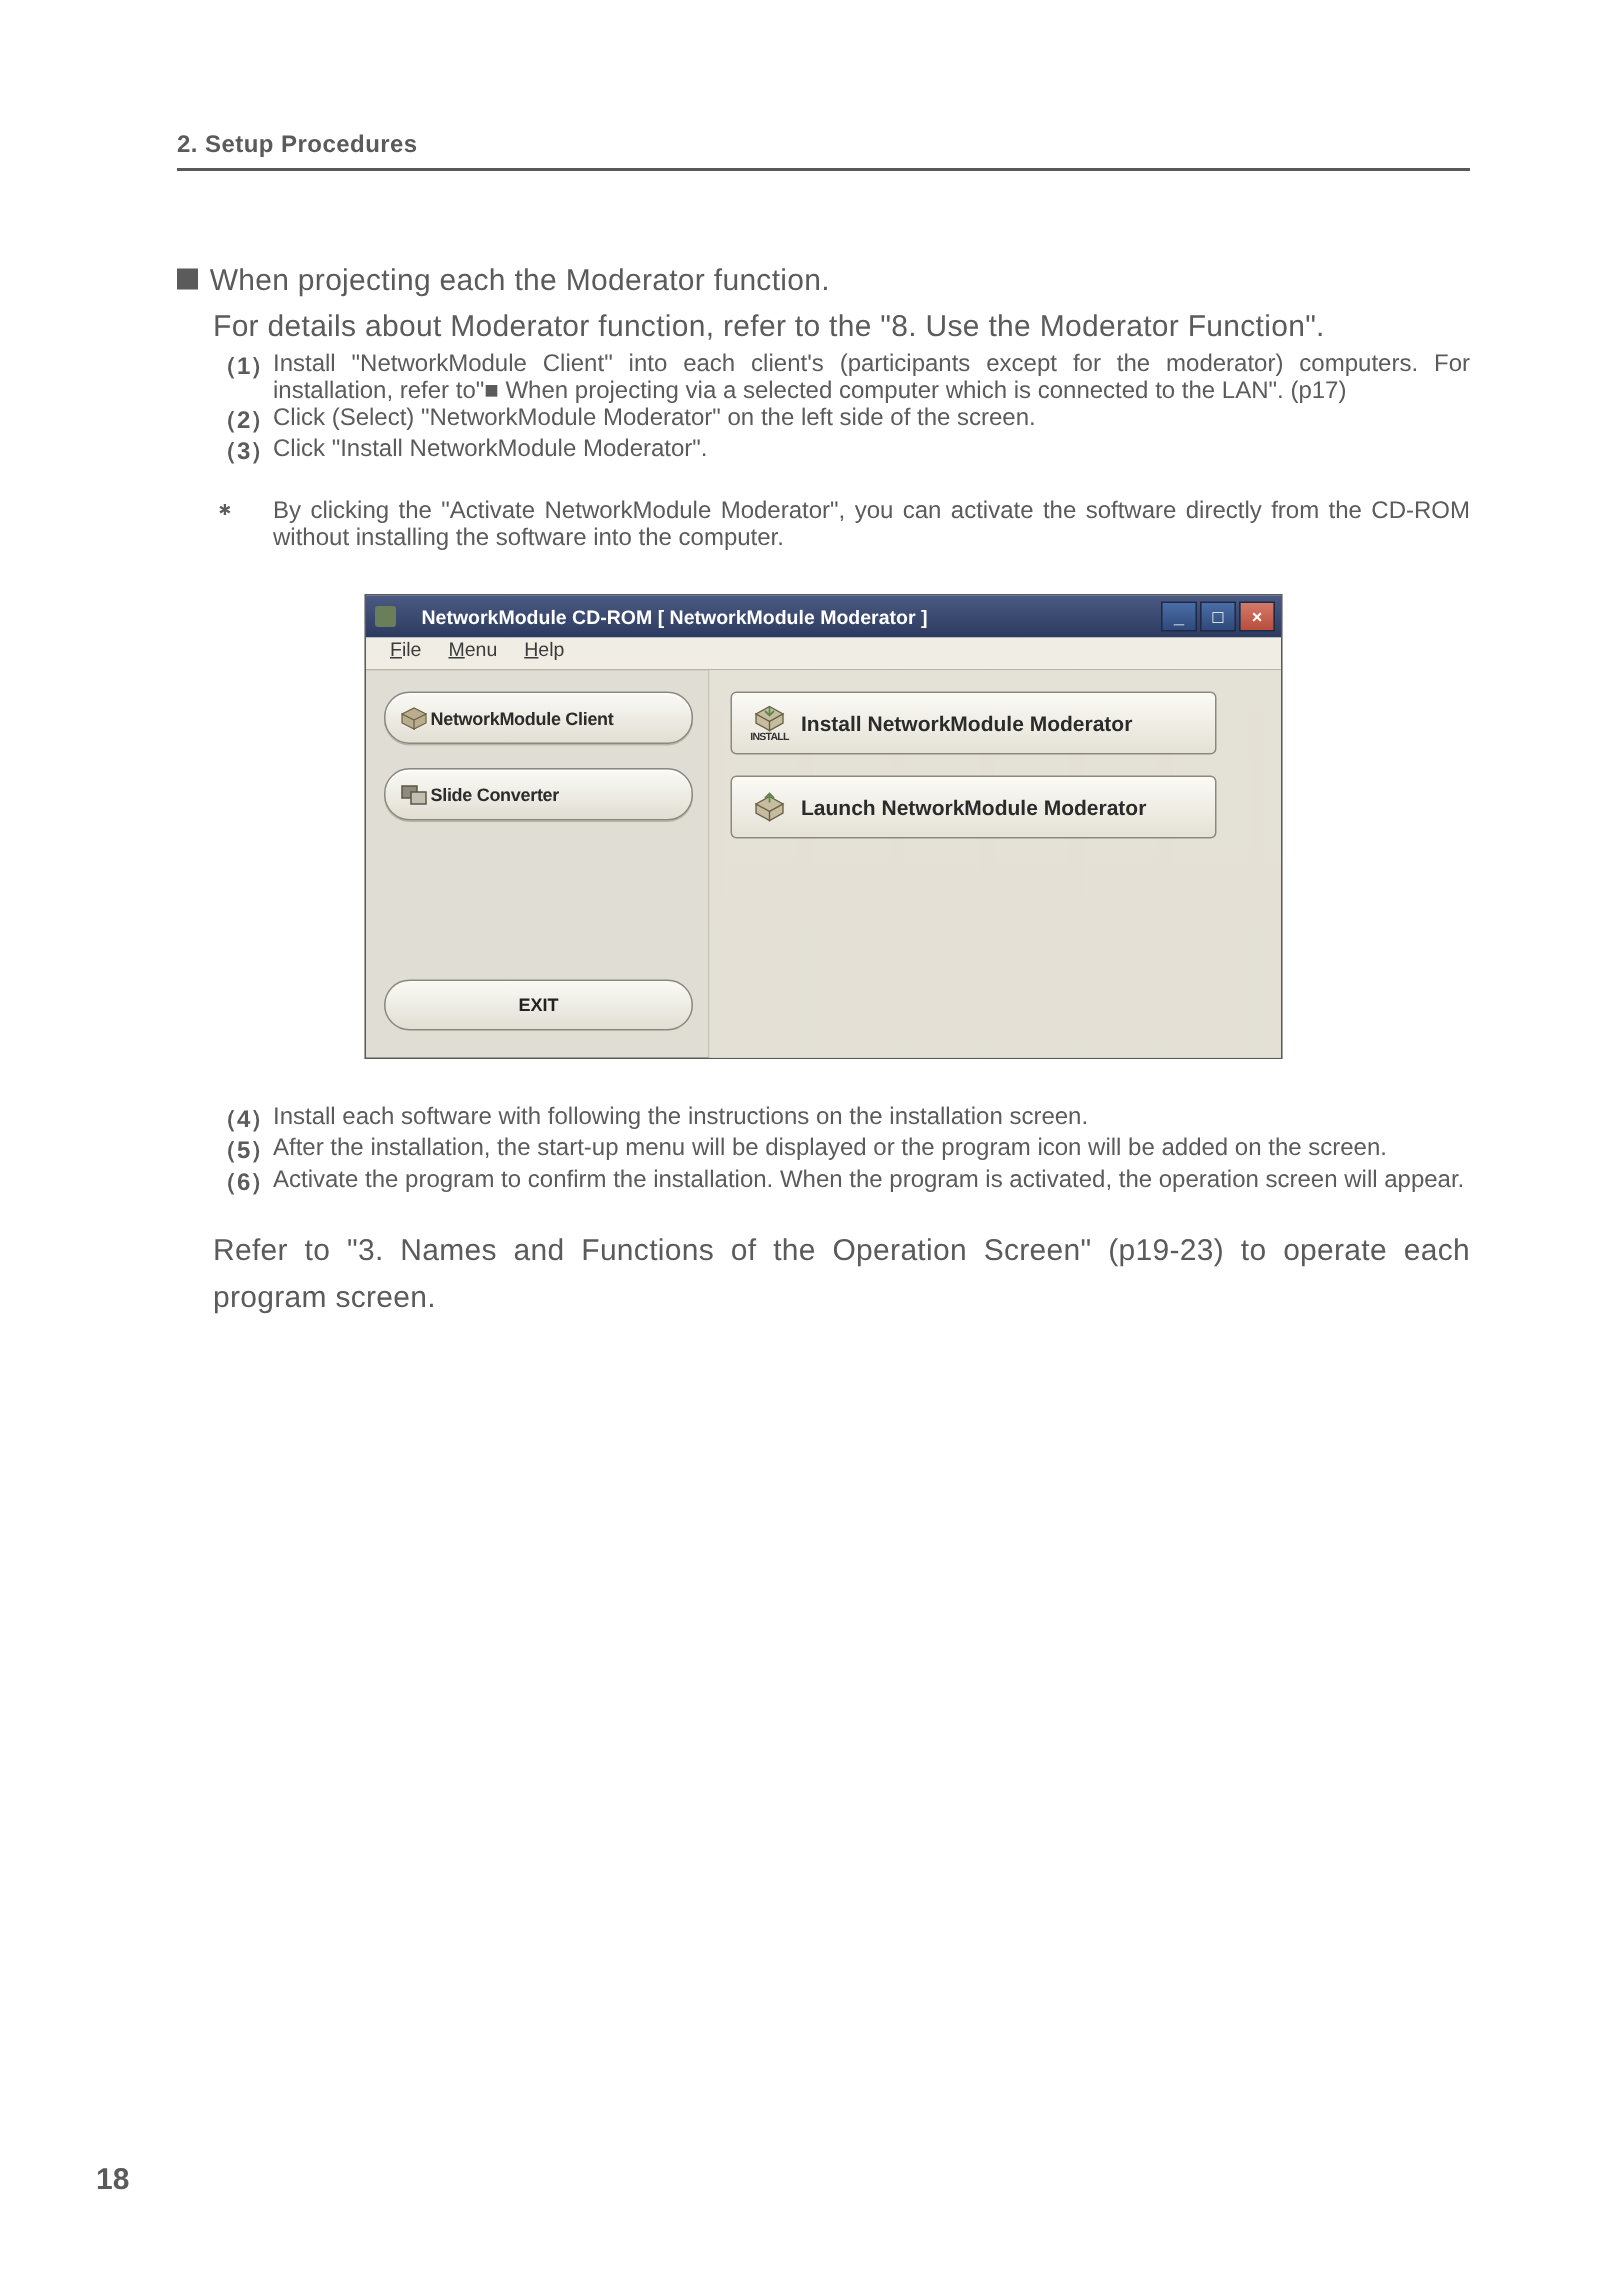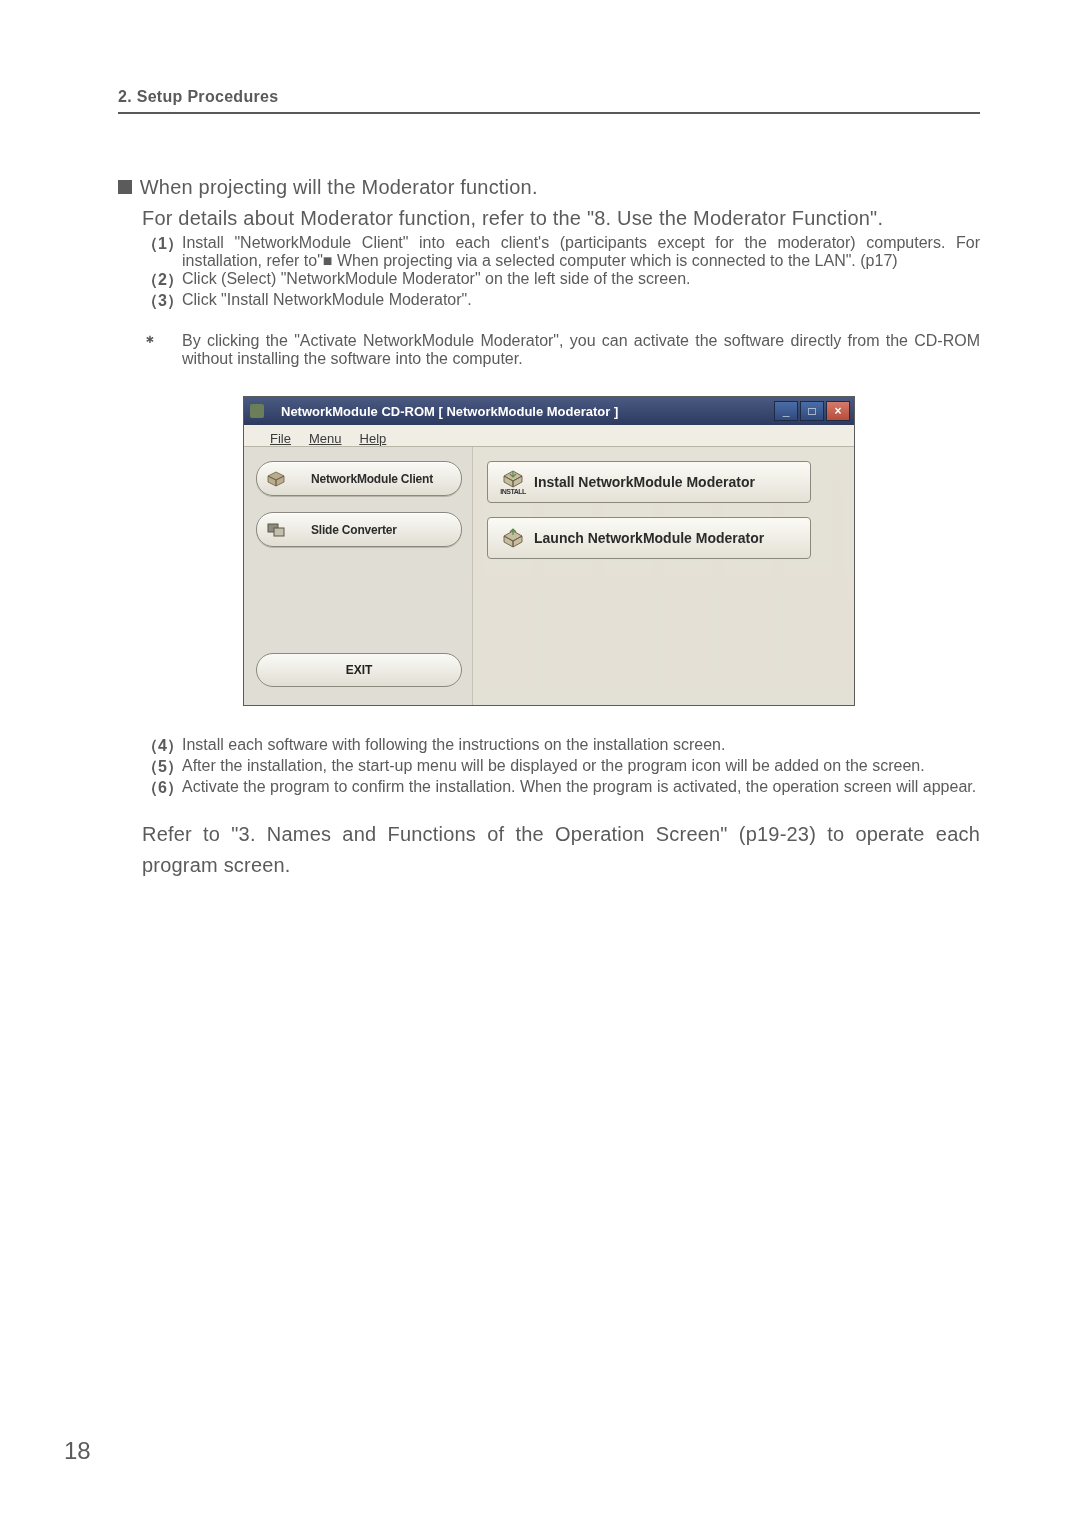--- a/index.html
+++ b/index.html
@@ -70,47 +70,46 @@
       width: 24px; height: 20px;
       background: linear-gradient(#4a6da8,#2f4a7a);
       border: 1px solid #1f2a44;
       display:flex; align-items:center; justify-content:center;
       font-size: 12px; color:#fff;
     }
     .winbtn.close { background: linear-gradient(#d47a6a,#b84d3a); }
     .menubar {
       height: 22px;
       background: #efede4;
-      display:flex; align-items:flex-end;
-      padding: 0 18px;
+      display:flex; align-items:flex-start;
+      padding: 0 8px;
       font-size: 13px;
       color:#3b3b3b;
       gap: 2px;
       border-bottom: 1px solid #b9b5a7;
-      text-decoration: underline;
     }
     .menubar span { padding: 0 8px; }
     .menubar span u { text-decoration: underline; }
     .content {
       display:flex;
       height: 258px;
     }
     .sidebar {
       width: 228px;
       padding: 14px 10px 10px 12px;
       display:flex; flex-direction:column;
     }
     .pill {
       height: 35px;
       border-radius: 17px;
       background: linear-gradient(#fafaf6,#e1ded3);
       border: 1px solid #8b897f;
       display:flex; align-items:center;
       padding: 0 10px 0 8px;
-      gap: 24px;
+      gap: 0;
       margin-bottom: 16px;
       box-shadow: inset 0 1px 0 #fff, 0 1px 0 #b8b5a8;
     }
     .pill.active {
       box-shadow: inset 0 0 0 2px #a59f8a, 0 0 0 1px #b8b5a8;
     }
     .pill .ico {
       width: 22px; height: 18px; display:inline-flex; align-items:center; justify-content:center;
     }
     .pill .lbl {
@@ -164,37 +163,37 @@
     }
     .mainbtn .mico svg { display:block;}
     .mainbtn .mico .small-label{ font-size:7px; font-weight:bold; color:#333; letter-spacing:-0.5px;}
     .mainbtn .mlbl {
       font-size: 14px; font-weight: bold; color:#2b2b2b;
     }
     .page-number {
       position: absolute;
       bottom: 64px;
       left: 64px;
-      font-size: 24px;
+      font-size: 20px;
       color: #5b5b5b;
-      font-weight: 400;
+      font-weight: 700;
     }
   </style>
 </head>
 <body>
 
 <div class="page">
 
   <div class="header-title">2. Setup Procedures</div>
   <hr class="hr">
 
   <div class="body-text">
     <p>
       <span class="bullet-sq"></span>
-      <span>When projecting will the Moderator function.</span>
+      <span>When projecting each the Moderator function.</span>
     </p>
     <p class="indent1">For details about Moderator function, refer to the "8. Use the Moderator Function".</p>
 
     <div class="indent1 numline">
       <span class="num">（1）</span>
       <span class="txt">Install "NetworkModule Client" into each client's (participants except for the moderator) computers.  For installation, refer to"■ When projecting via a selected computer which is connected to the LAN".  (p17)</span>
     </div>
     <div class="indent1 numline">
       <span class="num">（2）</span>
       <span class="txt">Click (Select) "NetworkModule Moderator" on the left side of the screen.</span>

